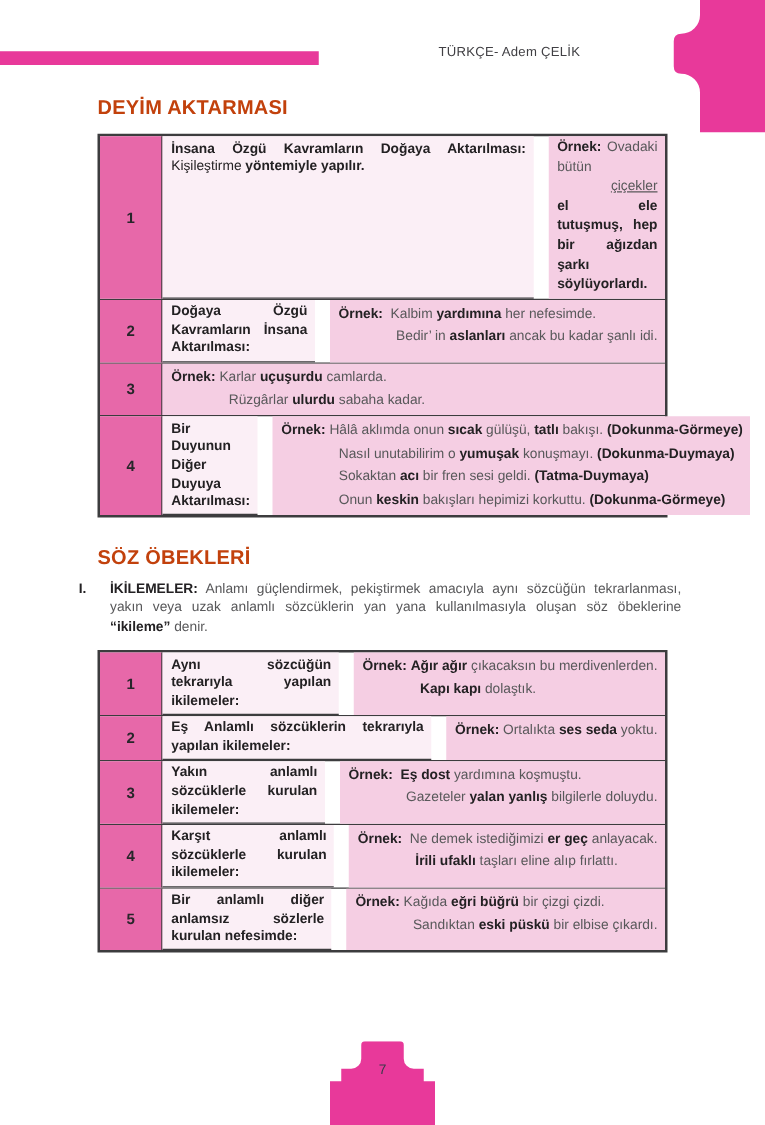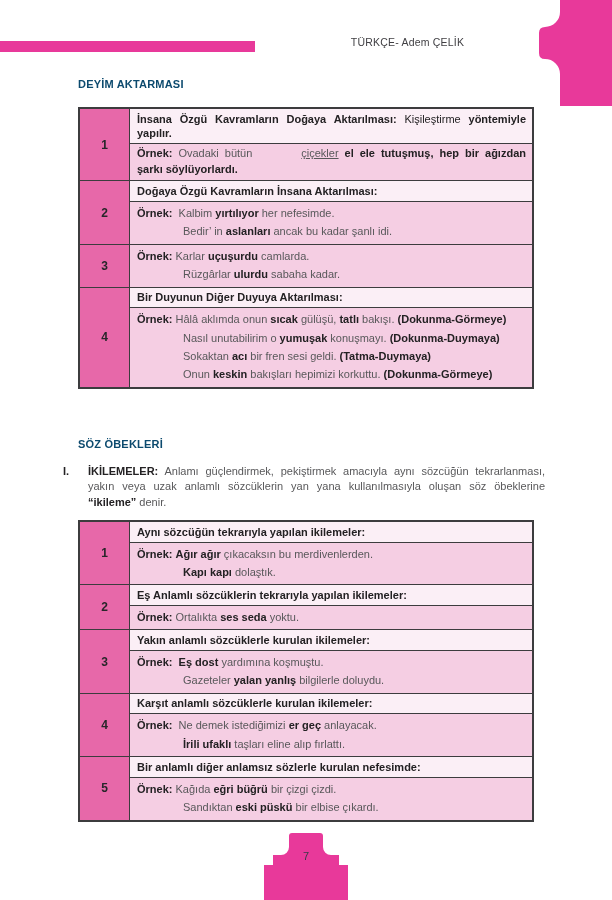--- a/index.html
+++ b/index.html
@@ -10,35 +10,35 @@
   *{margin:0;padding:0;box-sizing:border-box;}
   html,body{background:#888;}
   .page{
     width:612px;height:900px;position:relative;background:#fff;overflow:hidden;
     font-family:"Liberation Sans","DejaVu Sans",sans-serif;margin:0 auto;
   }
   .header-rule{position:absolute;left:0;top:41px;width:255px;height:11px;background:var(--accent);}
   .header-label{position:absolute;left:340px;top:36px;width:135px;text-align:center;
     font-size:10.5px;color:#414044;letter-spacing:.2px;}
   .corner-decor{position:absolute;top:0;right:0;width:74px;height:106px;}
-  .sec-title{position:absolute;left:78px;font-size:11px;font-weight:bold;color:#0c4a6e;letter-spacing:.2px;}
+  .sec-title{position:absolute;left:78px;font-size:16px;font-weight:bold;color:#c2410c;letter-spacing:.2px;}
   #title1{top:78px;}
   #title2{top:438px;}
   .intro{position:absolute;left:63px;top:464px;width:482px;display:flex;}
   .intro .marker{width:25px;font-size:11px;font-weight:bold;color:var(--text-dark);line-height:15.4px;}
   .intro .itext{flex:1;font-size:11px;line-height:15.4px;color:var(--text-gray);text-align:justify;}
   .dtable{position:absolute;left:78px;width:456px;border:2px solid var(--border);}
   #table1{top:107px;}
   #table2{top:520px;}
   .trow{display:flex;border-bottom:1.5px solid var(--border);}
   .trow:last-child{border-bottom:none;}
   .num{width:50px;flex:0 0 50px;background:var(--number-cell);border-right:1.5px solid var(--border);
     display:flex;align-items:center;justify-content:center;
     font-size:12px;font-weight:bold;color:#28262A;}
-  .rcontent{flex:1;display:flex;flex-direction:column;min-width:0;}
+  .rcontent{flex:1;display:flex;min-width:0;gap:12px;}
   .rhead{background:var(--heading-row-bg);border-bottom:1px solid var(--border);
     padding:2.5px 6px 2.5px 7px;font-size:11px;line-height:14.6px;color:var(--text-dark);text-align:justify;}
   .rornek{background:var(--ornek-bg);padding:2px 6px 3px 7px;flex:1;}
   .opara{font-size:11px;line-height:15.6px;text-align:justify;color:var(--text-gray);}
   .oline{font-size:11px;line-height:18.4px;color:var(--text-gray);white-space:nowrap;overflow:hidden;}
   .oline.cont{padding-left:46px;}
   .b{font-weight:bold;color:var(--text-dark);}
   .u{text-decoration:underline;margin-left:43px;}
   .rhead .b,.rhead span{color:var(--text-dark);}
   .footer-decor{position:absolute;left:260px;bottom:0;width:92px;height:67px;}
@@ -69,21 +69,21 @@
           <div class="rornek">
             <div class="opara"><span class="b">Örnek:</span><span> Ovadaki bütün </span><span class="u">çiçekler</span><span> </span><span class="b">el ele tutuşmuş, hep bir ağızdan şarkı söylüyorlardı.</span></div>
           </div>
         </div>
       </div>
       <div class="trow">
         <div class="num">2</div>
         <div class="rcontent">
           <div class="rhead"><span class="b">Doğaya Özgü Kavramların İnsana Aktarılması:</span></div>
           <div class="rornek">
-            <div class="oline"><span class="b">Örnek:</span><span>&nbsp; Kalbim </span><span class="b">yırtılıyor</span><span> her nefesimde.</span></div>
+            <div class="oline"><span class="b">Örnek:</span><span>&nbsp; Kalbim </span><span class="b">yardımına</span><span> her nefesimde.</span></div>
             <div class="oline cont"><span>Bedir’ in </span><span class="b">aslanları</span><span> ancak bu kadar şanlı idi.</span></div>
           </div>
         </div>
       </div>
       <div class="trow">
         <div class="num">3</div>
         <div class="rcontent">
           <div class="rornek">
             <div class="oline"><span class="b">Örnek:</span><span> Karlar </span><span class="b">uçuşurdu</span><span> camlarda.</span></div>
             <div class="oline cont"><span>Rüzgârlar </span><span class="b">ulurdu</span><span> sabaha kadar.</span></div>

